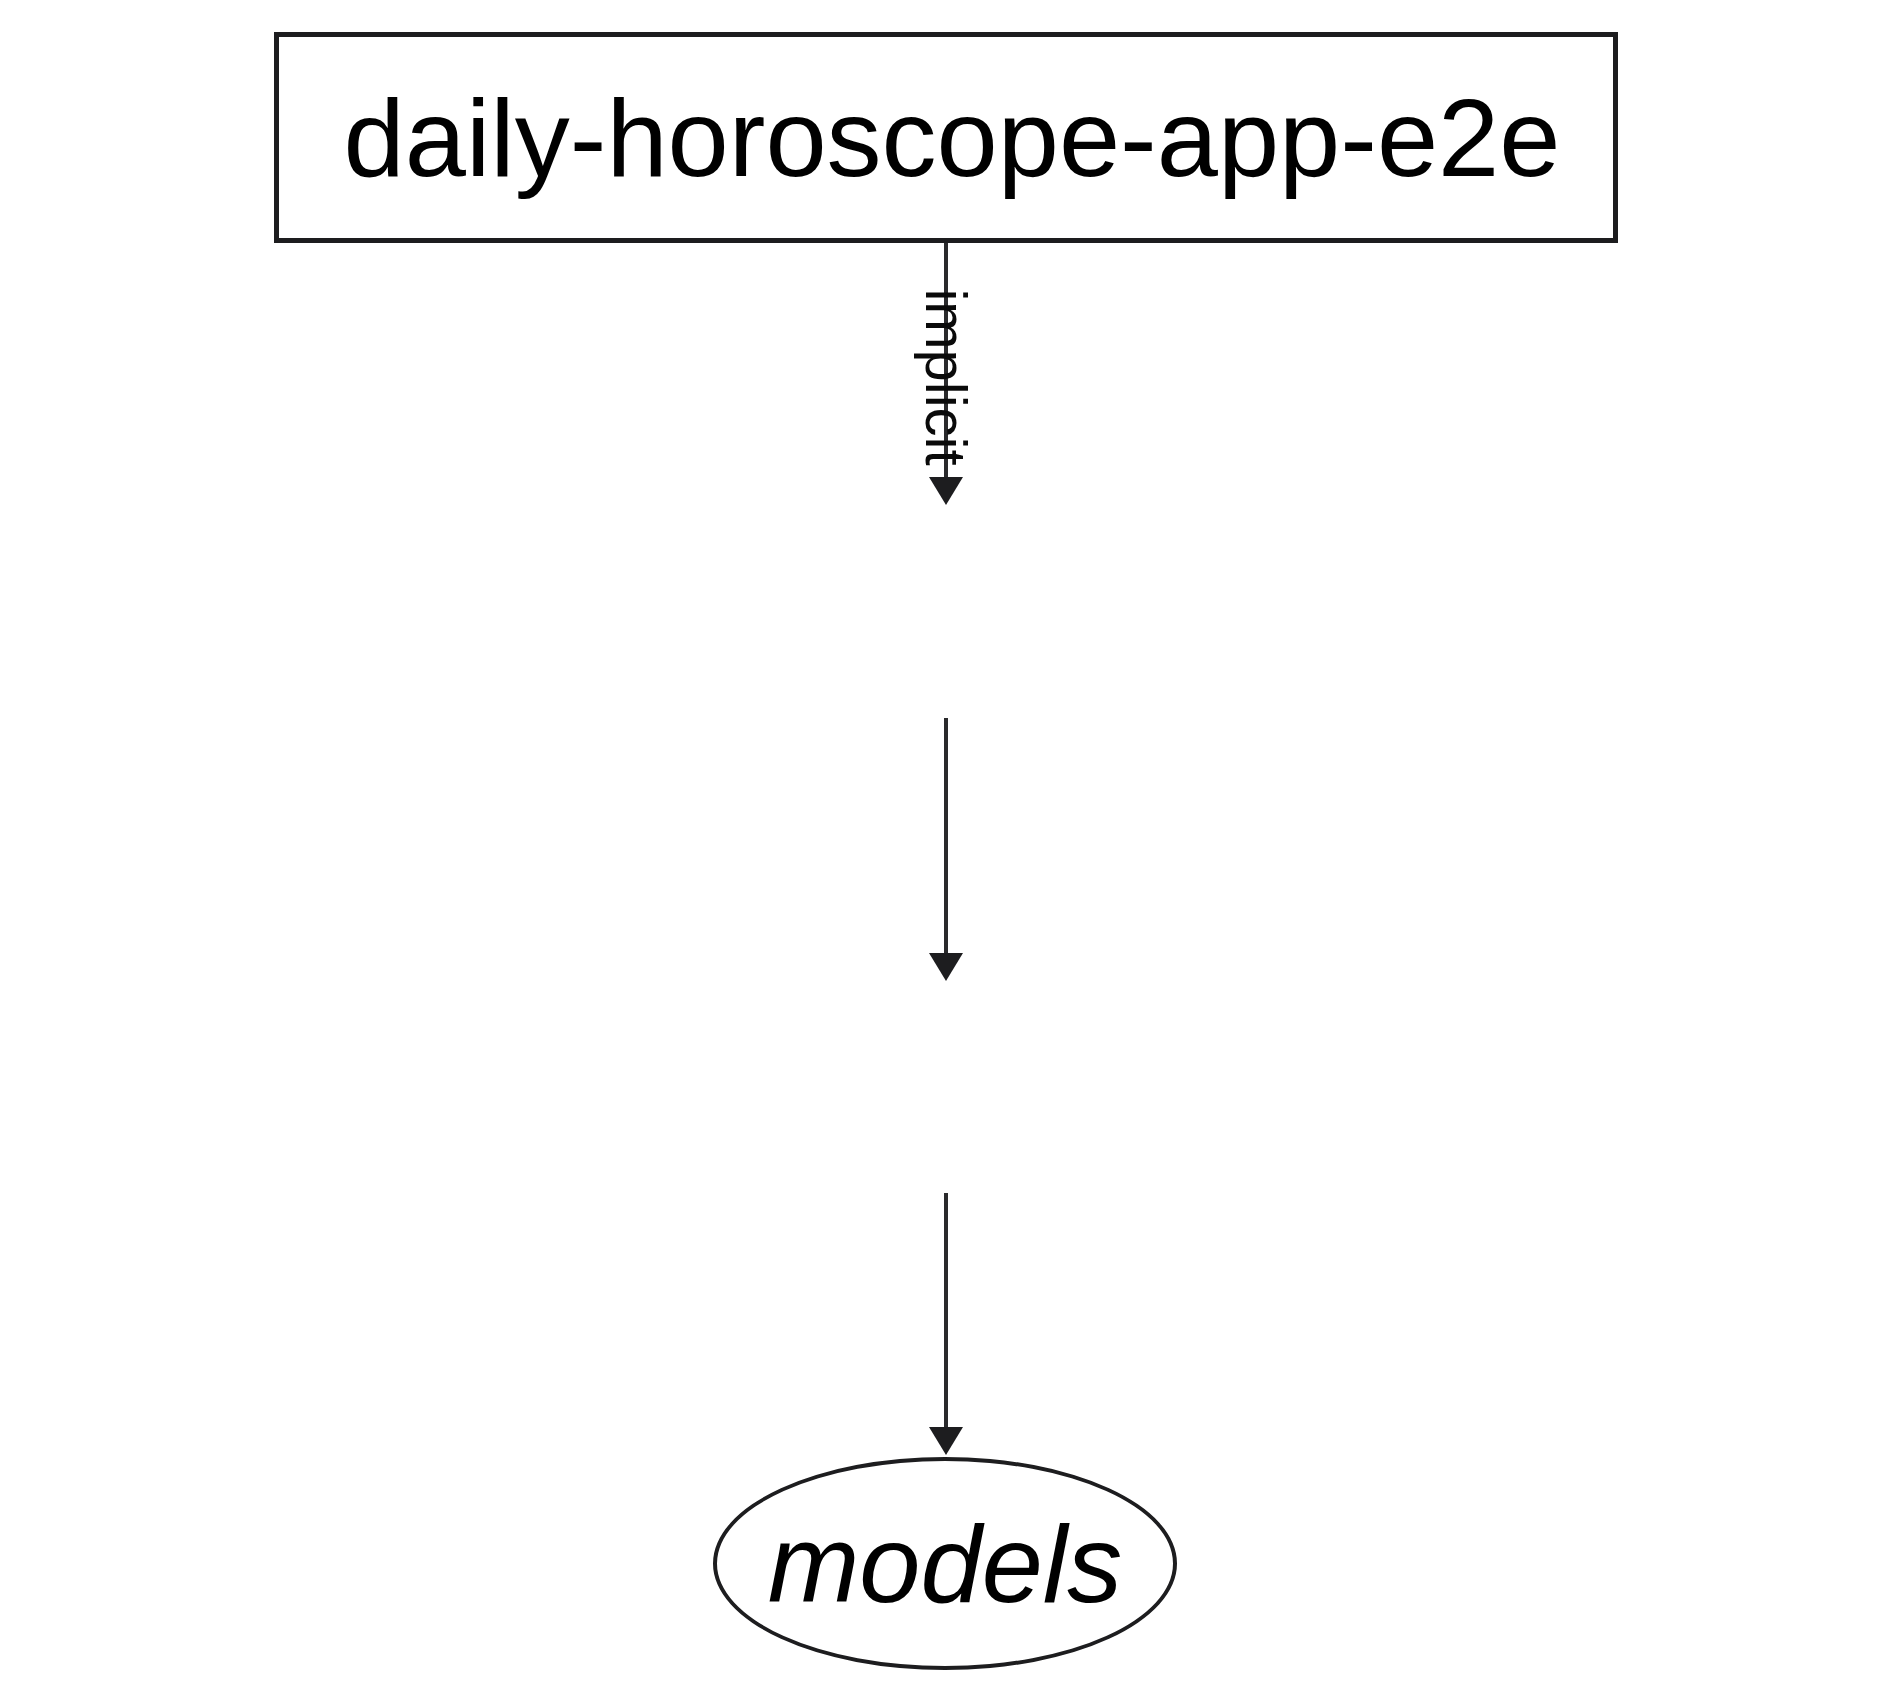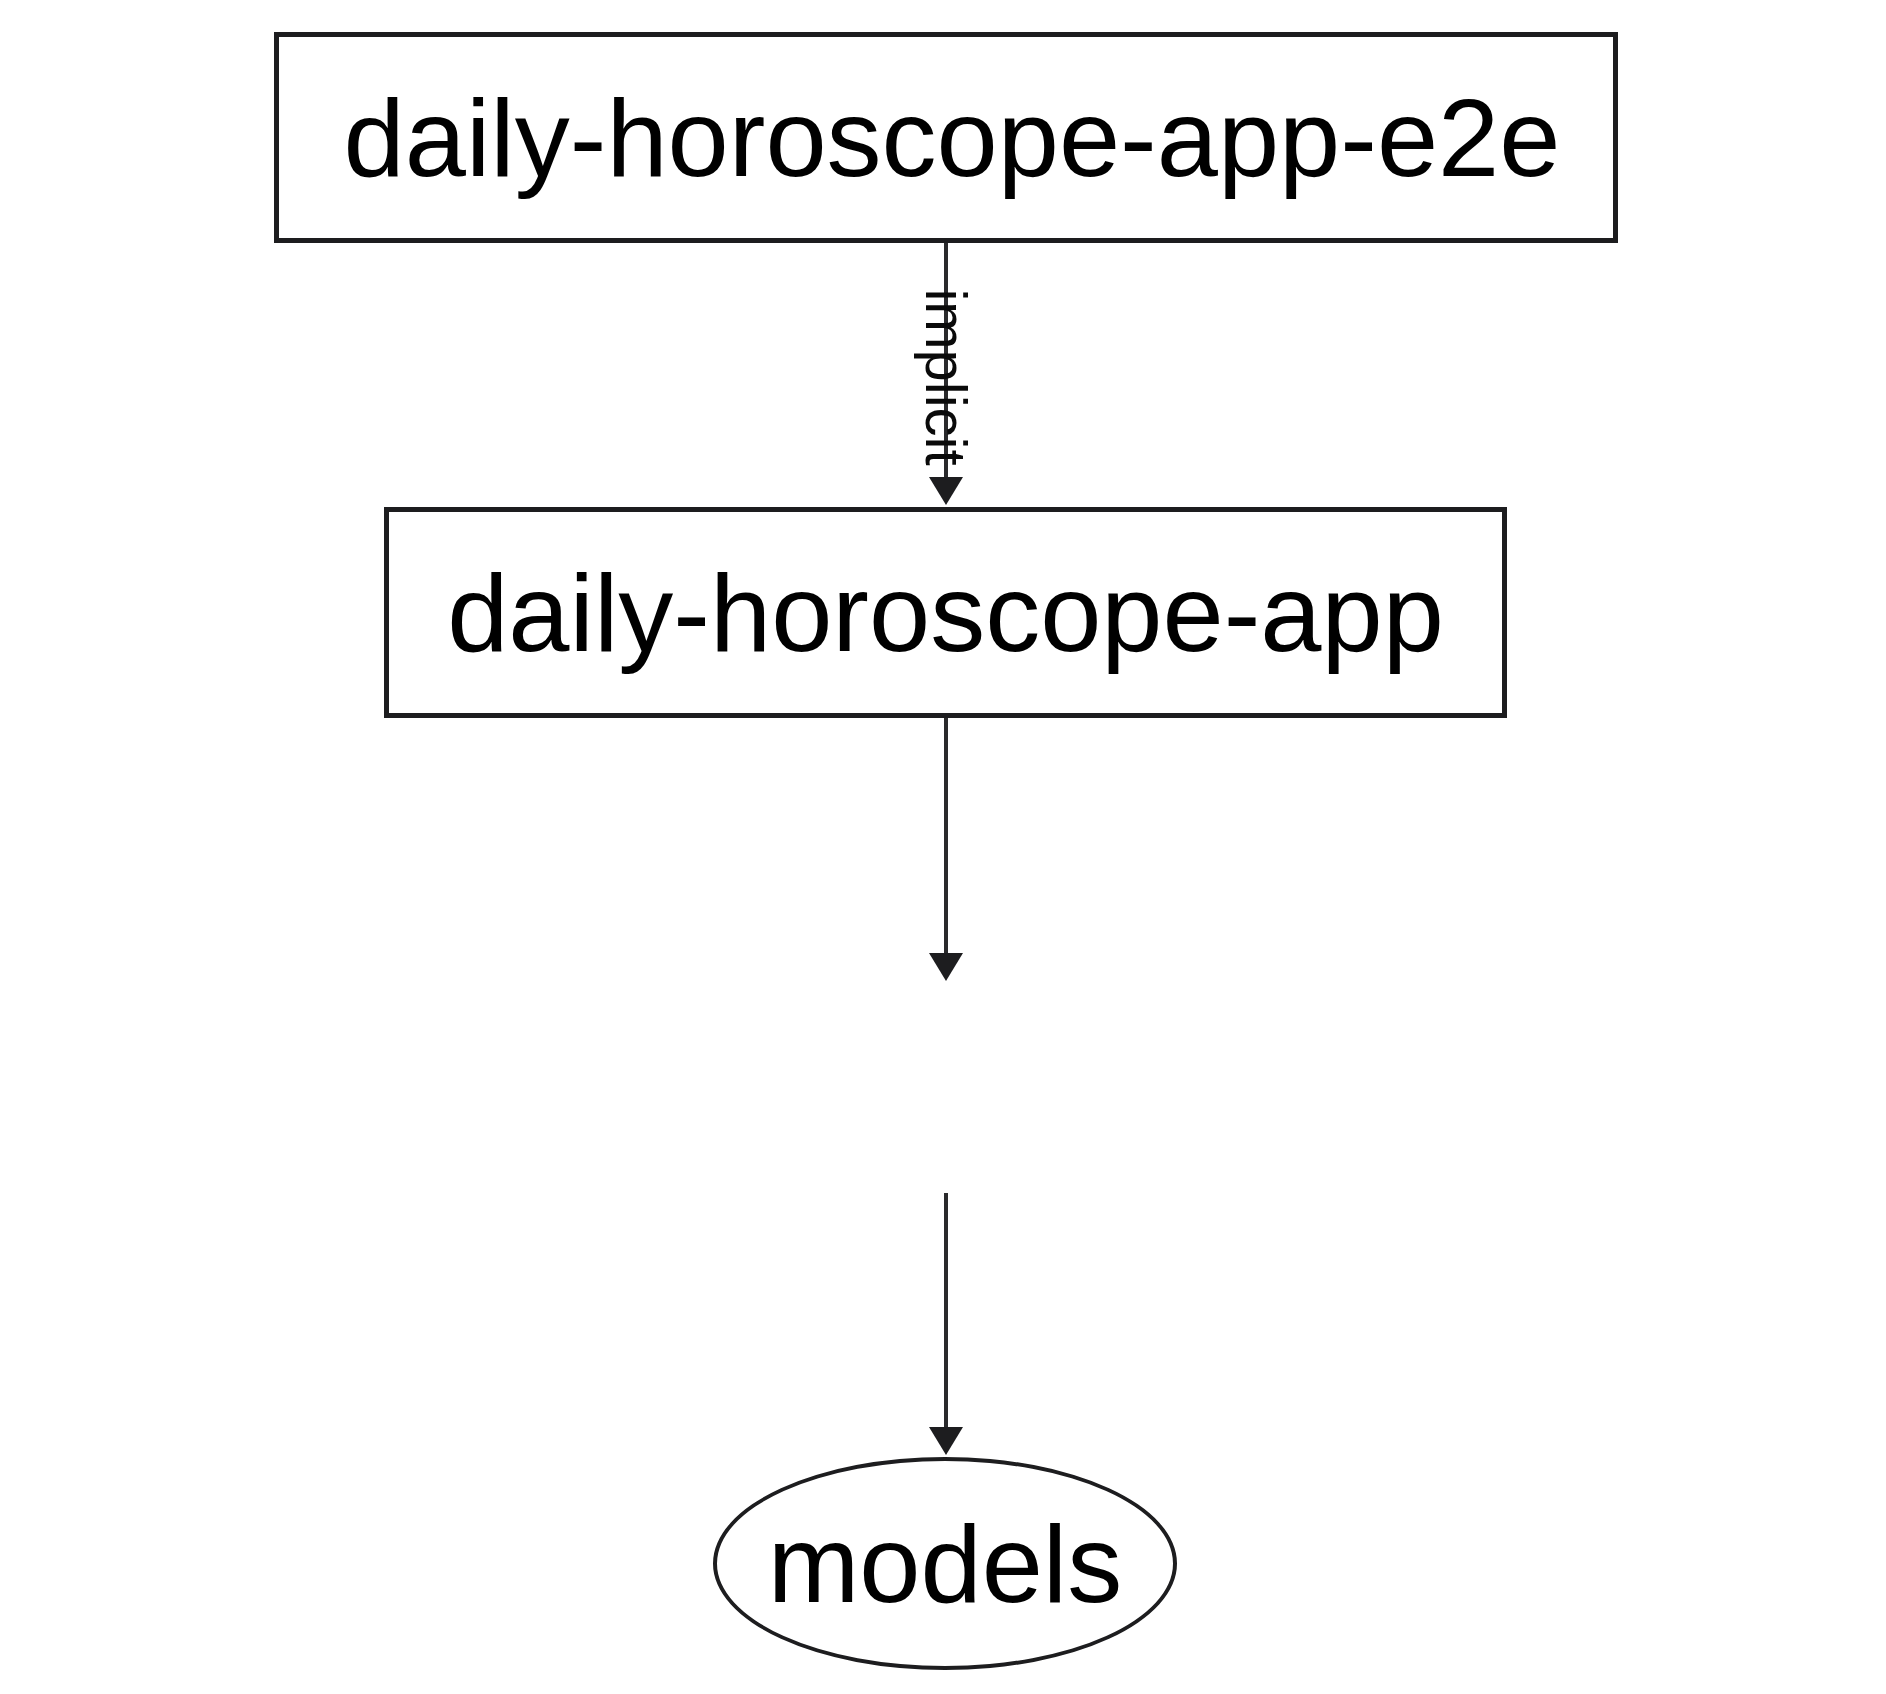--- a/index.html
+++ b/index.html
@@ -31,21 +31,21 @@
   .node-rect {
     border: 5px solid #1d1d1f;
   }
   .node-ellipse {
     border: 4px solid #1d1d1f;
     border-radius: 50%;
   }
   .node-rect-e2e   { left: 274px; top: 32px;   width: 1344px; height: 211px; padding-left: 12px; }
   .node-rect-app   { left: 384px; top: 507px;  width: 1123px; height: 211px; }
   .node-ellipse-ui     { left: 847px; top: 983px;  width: 198px;  height: 210px; }
-  .node-ellipse-models { left: 713px; top: 1457px; width: 464px;  height: 213px; }
+  .node-ellipse-models { left: 713px; top: 1457px; width: 464px;  height: 213px; font-style: italic; }
 
   .edge-line {
     position: absolute;
     width: 4px;
     background: #2a2a2c;
   }
   .edge-line-1 { left: 944px; top: 243px;  height: 235px; }
   .edge-line-2 { left: 944px; top: 718px;  height: 237px; }
   .edge-line-3 { left: 944px; top: 1193px; height: 234px; }
 
@@ -84,22 +84,19 @@
   <div class="edge-line edge-line-2"></div>
   <div class="arrowhead arrowhead-2"></div>
 
   <div class="edge-line edge-line-3"></div>
   <div class="arrowhead arrowhead-3"></div>
 
   <div class="node node-rect node-rect-e2e">
     <span>daily-horoscope-app-e2e</span>
   </div>
 
-  <div class="node node-rect node-rect-app">
-    <span>daily-horoscope-app</span>
-  </div>
 
 
   <div class="node node-ellipse node-ellipse-models">
     <span>models</span>
   </div>
 
 </div>
 
 </body></html>

